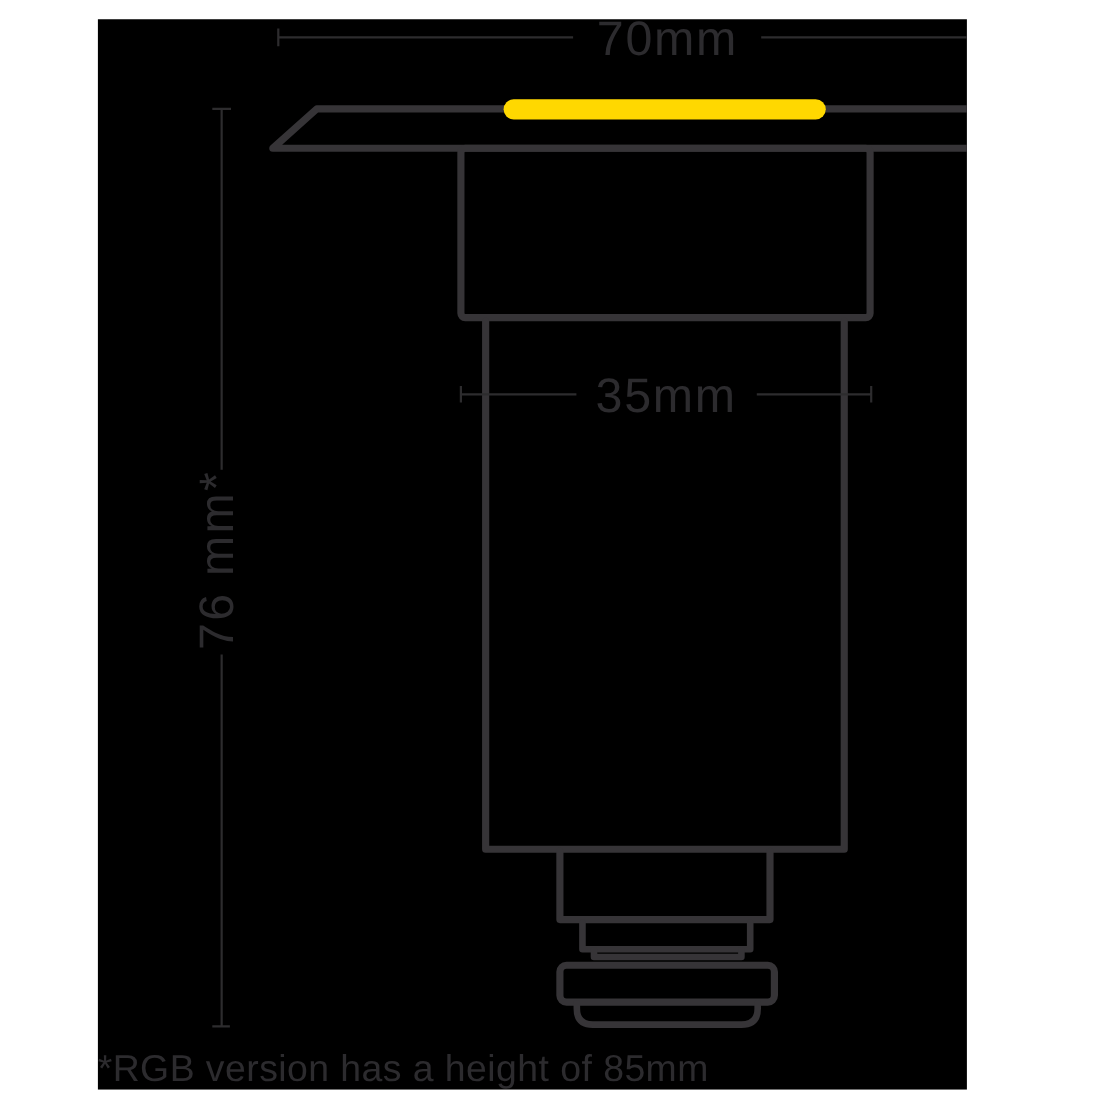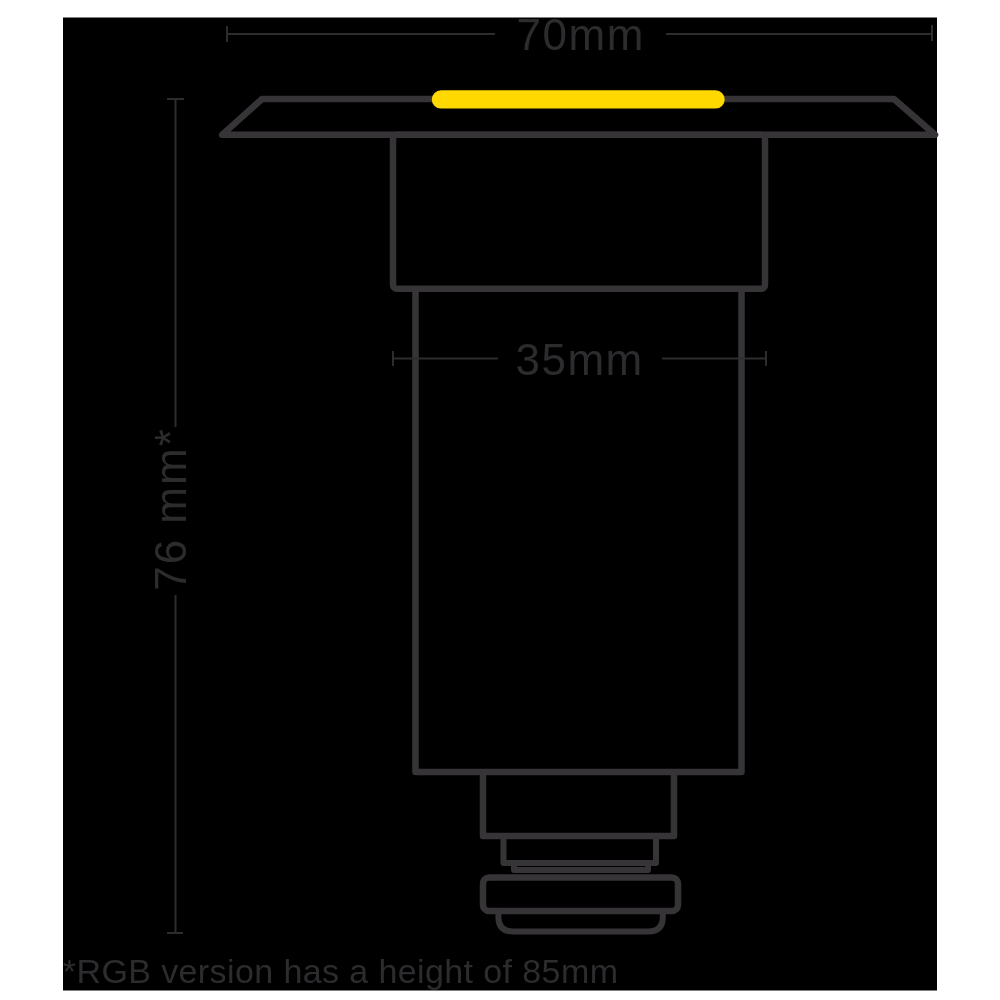--- a/index.html
+++ b/index.html
@@ -1,16 +1,16 @@
 <!DOCTYPE html>
 <html><head>
 <meta charset="utf-8">
 <style>
   html,body{margin:0;padding:0;background:#ffffff;}
-  .stage{position:relative;width:1000px;height:1000px;overflow:hidden;font-family:"Liberation Sans", sans-serif;}
+  .stage{position:relative;width:853px;height:1000px;overflow:hidden;font-family:"Liberation Sans", sans-serif;margin-left:26px;}
 </style>
 </head>
 <body>
 <div class="stage">
 <svg width="1000" height="1000" viewBox="0 0 1000 1000" xmlns="http://www.w3.org/2000/svg">
 
   <rect x="0" y="0" width="1000" height="1000" fill="#ffffff"></rect>
 
   <rect x="63" y="17.5" width="874" height="973" fill="#000000"></rect>
 

